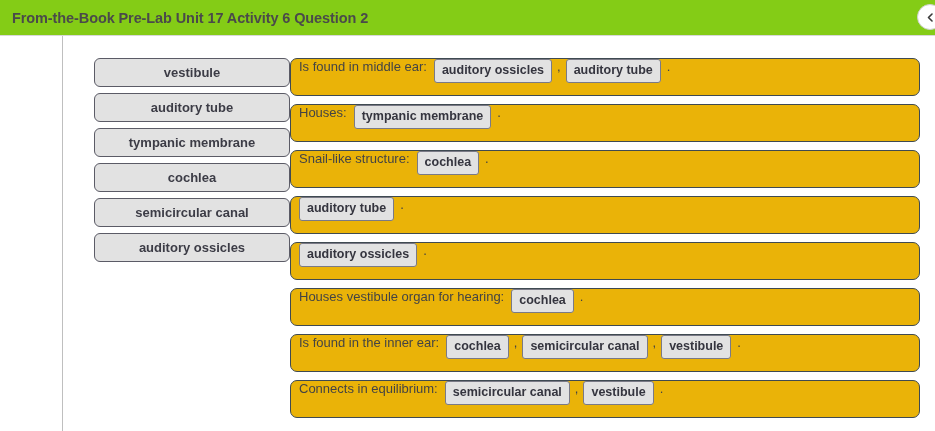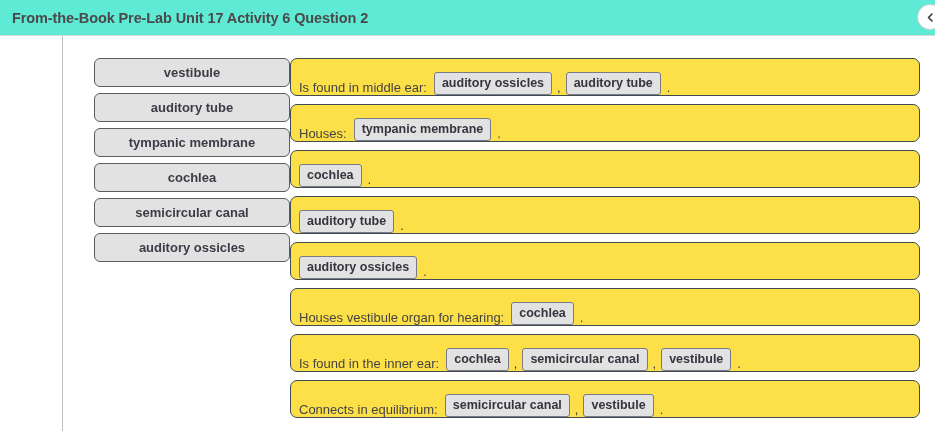--- a/index.html
+++ b/index.html
@@ -19,21 +19,21 @@
 
   
   .header {
     position: relative;
     height: 36px;
     box-sizing: border-box;
     border-bottom: 1px solid #d8d8d8;
     display: flex;
     align-items: center;
     padding: 0 12px;
-    background: #5eead4;
+    background: #84cc16;
   }
   .header-title {
     font-size: 14.5px;
     font-weight: bold;
     color: #4a4a4a;
     letter-spacing: -0.1px;
     white-space: nowrap;
   }
   .header-actions {
     position: absolute;
@@ -102,23 +102,23 @@
     flex: 1;
     padding-right: 15px;
     box-sizing: border-box;
   }
   .answer-row {
     height: 38px;
     box-sizing: border-box;
     margin-bottom: 8px;
     border: 1.5px solid #3f4a52;
     border-radius: 7px;
-    background: #fde047;
-    display: flex;
-    align-items: flex-end;
+    background: #eab308;
+    display: flex;
+    align-items: flex-start;
     padding: 0 8px;
     white-space: nowrap;
     overflow: hidden;
   }
   .prompt {
     font-size: 13px;
     color: #444444;
     margin-right: 7px;
   }
   .answer-chip {
@@ -195,20 +195,21 @@
           <span class="sep">,</span>
           <span class="answer-chip">auditory tube</span>
           <span class="period">.</span>
         </div>
         <div class="answer-row">
           <span class="prompt">Houses:</span>
           <span class="answer-chip">tympanic membrane</span>
           <span class="period">.</span>
         </div>
         <div class="answer-row">
+          <span class="prompt">Snail-like structure:</span>
           <span class="answer-chip">cochlea</span>
           <span class="period">.</span>
         </div>
         <div class="answer-row">
           <span class="answer-chip">auditory tube</span>
           <span class="period">.</span>
         </div>
         <div class="answer-row">
           <span class="answer-chip">auditory ossicles</span>
           <span class="period">.</span>

